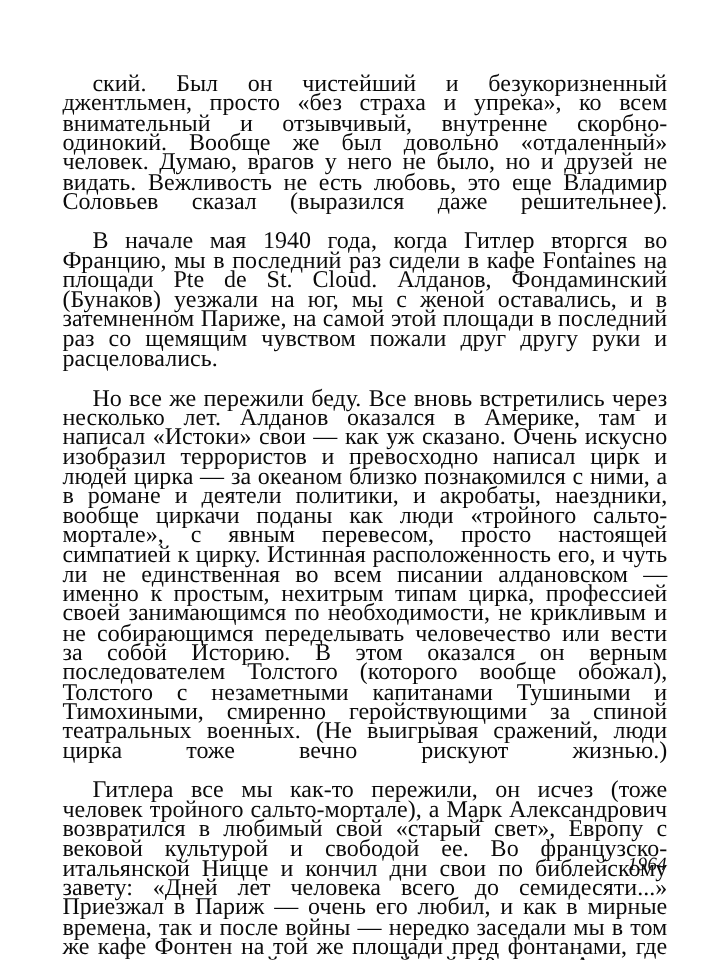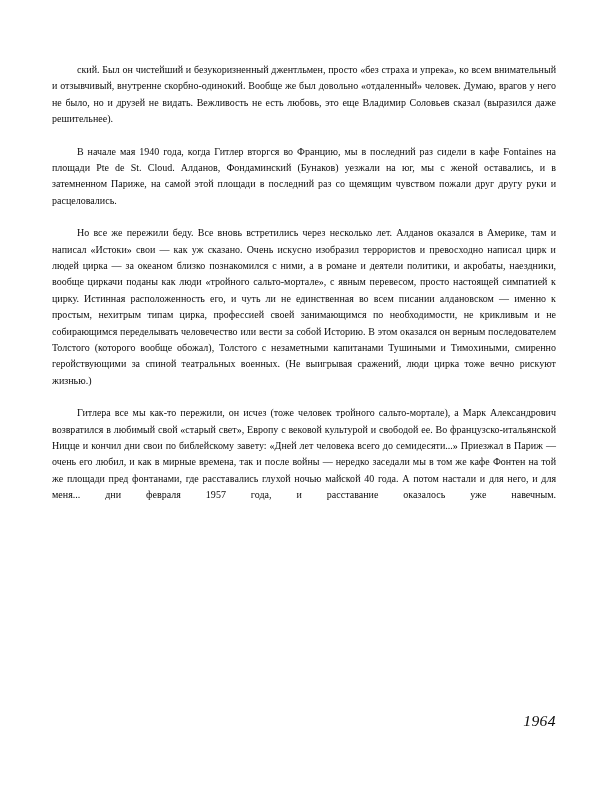--- a/index.html
+++ b/index.html
@@ -17,21 +17,21 @@
   }
   .text-block {
     position: absolute;
     left: 52px;
     top: 62px;
     width: 504px;
   }
   .para {
     margin: 0;
     font-family: "Liberation Serif", "DejaVu Serif", serif;
-    font-size: 10px;
+    font-size: 20px;
     line-height: 16.35px;
     color: #0b0b0b;
     text-align: justify;
     text-justify: inter-word;
     text-indent: 25px;
     hyphens: auto;
     -webkit-hyphens: auto;
     -ms-hyphens: auto;
     word-spacing: 0.2px;
     letter-spacing: 0.01px;

